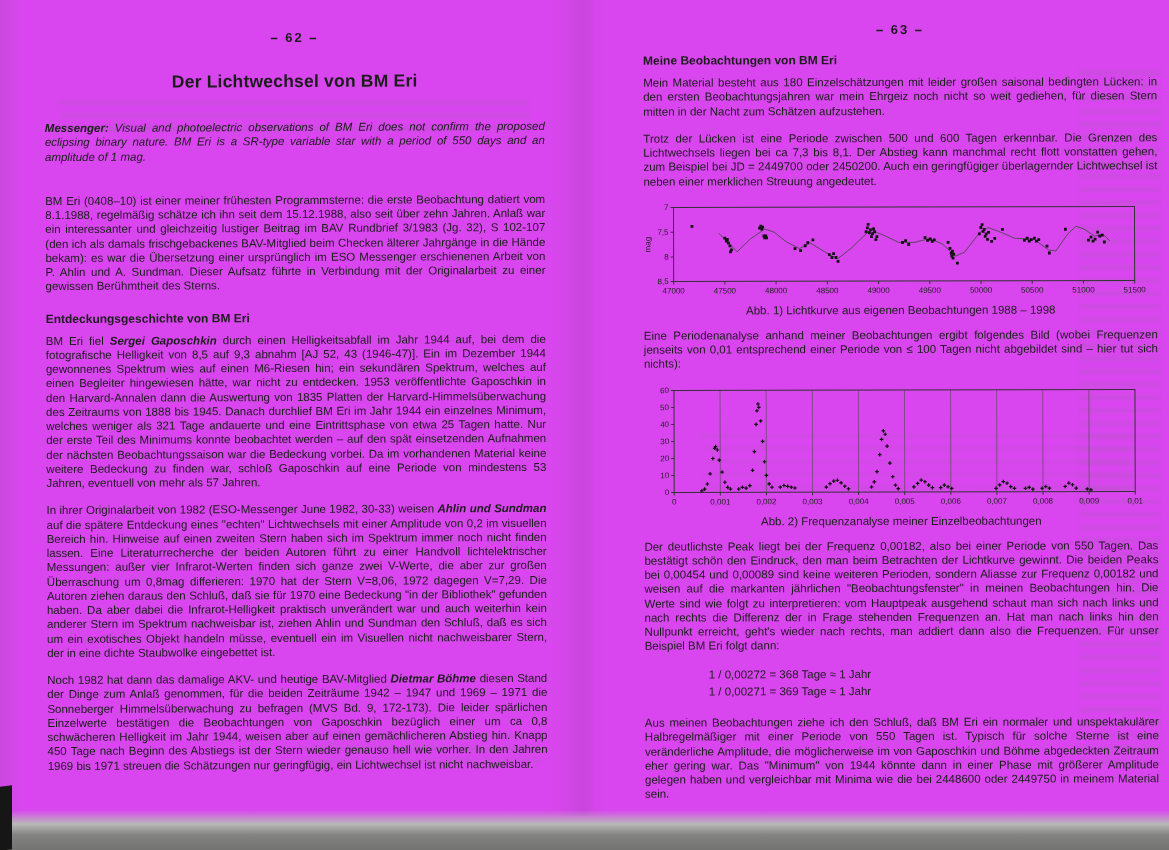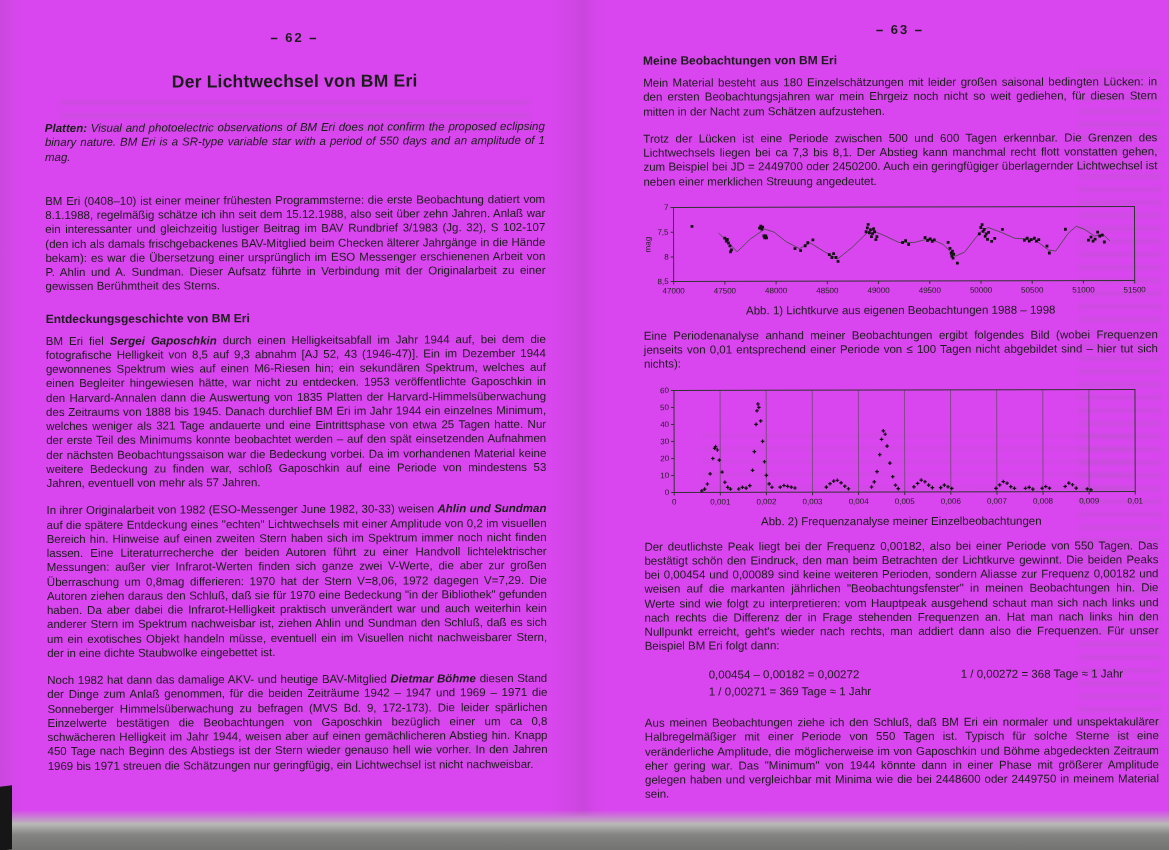--- a/index.html
+++ b/index.html
@@ -40,21 +40,21 @@
 <div class="scan">
 
   <div class="ghost" style="left:60px;top:100px;width:470px;height:38px;"></div>
   <div class="ghost" style="left:300px;top:733px;width:240px;height:30px;"></div>
   <div class="ghost" style="left:1078px;top:70px;width:84px;height:700px;"></div>
   <div class="ghost" style="left:700px;top:433px;width:430px;height:58px;opacity:.55;"></div>
 
   <div class="page page-left">
     <div class="pagenum">– 62 –</div>
     <h1 class="title">Der Lichtwechsel von BM Eri</h1>
-    <p class="para abstract"><span class="bi">Platten:</span><span class="i"> Visual and photoelectric observations of BM Eri does not confirm the proposed eclipsing binary nature. BM Eri is a SR-type variable star with a period of 550 days and an amplitude of 1 mag.</span></p>
+    <p class="para abstract"><span class="bi">Messenger:</span><span class="i"> Visual and photoelectric observations of BM Eri does not confirm the proposed eclipsing binary nature. BM Eri is a SR-type variable star with a period of 550 days and an amplitude of 1 mag.</span></p>
     <p class="para">BM Eri (0408–10) ist einer meiner frühesten Programmsterne: die erste Beobachtung datiert vom 8.1.1988, regelmäßig schätze ich ihn seit dem 15.12.1988, also seit über zehn Jahren. Anlaß war ein interessanter und gleichzeitig lustiger Beitrag im BAV Rundbrief 3/1983 (Jg. 32), S 102-107 (den ich als damals frischgebackenes BAV-Mitglied beim Checken älterer Jahrgänge in die Hände bekam): es war die Übersetzung einer ursprünglich im ESO Messenger erschienenen Arbeit von P. Ahlin und A. Sundman. Dieser Aufsatz führte in Verbindung mit der Originalarbeit zu einer gewissen Berühmtheit des Sterns.</p>
     <h2 class="sect">Entdeckungsgeschichte von BM Eri</h2>
     <p class="para"><span>BM Eri fiel </span><span class="bi">Sergei Gaposchkin</span><span> durch einen Helligkeitsabfall im Jahr 1944 auf, bei dem die fotografische Helligkeit von 8,5 auf 9,3 abnahm [AJ 52, 43 (1946-47)]. Ein im Dezember 1944 gewonnenes Spektrum wies auf einen M6-Riesen hin; ein sekundären Spektrum, welches auf einen Begleiter hingewiesen hätte, war nicht zu entdecken. 1953 veröffentlichte Gaposchkin in den Harvard-Annalen dann die Auswertung von 1835 Platten der Harvard-Himmelsüberwachung des Zeitraums von 1888 bis 1945. Danach durchlief BM Eri im Jahr 1944 ein einzelnes Minimum, welches weniger als 321 Tage andauerte und eine Eintrittsphase von etwa 25 Tagen hatte. Nur der erste Teil des Minimums konnte beobachtet werden – auf den spät einsetzenden Aufnahmen der nächsten Beobachtungssaison war die Bedeckung vorbei. Da im vorhandenen Material keine weitere Bedeckung zu finden war, schloß Gaposchkin auf eine Periode von mindestens 53 Jahren, eventuell von mehr als 57 Jahren.</span></p>
     <p class="para"><span>In ihrer Originalarbeit von 1982 (ESO-Messenger June 1982, 30-33) weisen </span><span class="bi">Ahlin und Sundman</span><span> auf die spätere Entdeckung eines "echten" Lichtwechsels mit einer Amplitude von 0,2 im visuellen Bereich hin. Hinweise auf einen zweiten Stern haben sich im Spektrum immer noch nicht finden lassen. Eine Literaturrecherche der beiden Autoren führt zu einer Handvoll lichtelektrischer Messungen: außer vier Infrarot-Werten finden sich ganze zwei V-Werte, die aber zur großen Überraschung um 0,8mag differieren: 1970 hat der Stern V=8,06, 1972 dagegen V=7,29. Die Autoren ziehen daraus den Schluß, daß sie für 1970 eine Bedeckung "in der Bibliothek" gefunden haben. Da aber dabei die Infrarot-Helligkeit praktisch unverändert war und auch weiterhin kein anderer Stern im Spektrum nachweisbar ist, ziehen Ahlin und Sundman den Schluß, daß es sich um ein exotisches Objekt handeln müsse, eventuell ein im Visuellen nicht nachweisbarer Stern, der in eine dichte Staubwolke eingebettet ist.</span></p>
     <p class="para"><span>Noch 1982 hat dann das damalige AKV- und heutige BAV-Mitglied </span><span class="bi">Dietmar Böhme</span><span> diesen Stand der Dinge zum Anlaß genommen, für die beiden Zeiträume 1942 – 1947 und 1969 – 1971 die Sonneberger Himmelsüberwachung zu befragen (MVS Bd. 9, 172-173). Die leider spärlichen Einzelwerte bestätigen die Beobachtungen von Gaposchkin bezüglich einer um ca 0,8 schwächeren Helligkeit im Jahr 1944, weisen aber auf einen gemächlicheren Abstieg hin. Knapp 450 Tage nach Beginn des Abstiegs ist der Stern wieder genauso hell wie vorher. In den Jahren 1969 bis 1971 streuen die Schätzungen nur geringfügig, ein Lichtwechsel ist nicht nachweisbar.</span></p>
   </div>
 
   <div class="page page-right">
     <div class="pagenum">– 63 –</div>
     <h2 class="sect">Meine Beobachtungen von BM Eri</h2>
@@ -394,21 +394,20 @@
             <line x1="444.94399999999996" y1="106.3" x2="448.544" y2="106.3" stroke="#111" stroke-width="1.2"></line>
             <line x1="446.74399999999997" y1="104.5" x2="446.74399999999997" y2="108.1" stroke="#111" stroke-width="1.2"></line>
           </svg></div>
       <div class="caption">Abb. 2) Frequenzanalyse meiner Einzelbeobachtungen</div>
     </div>
 
     <p class="para">Der deutlichste Peak liegt bei der Frequenz 0,00182, also bei einer Periode von 550 Tagen. Das bestätigt schön den Eindruck, den man beim Betrachten der Lichtkurve gewinnt. Die beiden Peaks bei 0,00454 und 0,00089 sind keine weiteren Perioden, sondern Aliasse zur Frequenz 0,00182 und weisen auf die markanten jährlichen "Beobachtungsfenster" in meinen Beobachtungen hin. Die Werte sind wie folgt zu interpretieren: vom Hauptpeak ausgehend schaut man sich nach links und nach rechts die Differenz der in Frage stehenden Frequenzen an. Hat man nach links hin den Nullpunkt erreicht, geht's wieder nach rechts, man addiert dann also die Frequenzen. Für unser Beispiel BM Eri folgt dann:</p>
 
     <div class="formulas">
       <div class="formula-row">
-        <span class="formula-left">0,00454  –  0,00182  =  0,00272</span>
         <span>1 / 0,00272  =  368 Tage  ≈  1 Jahr</span>
       </div>
       <div class="formula-row">
         <span>1 / 0,00271  =  369 Tage  ≈  1 Jahr</span>
       </div>
     </div>
 
     <p class="para">Aus meinen Beobachtungen ziehe ich den Schluß, daß BM Eri ein normaler und unspektakulärer Halbregelmäßiger mit einer Periode von 550 Tagen ist. Typisch für solche Sterne ist eine veränderliche Amplitude, die möglicherweise im von Gaposchkin und Böhme abgedeckten Zeitraum eher gering war. Das "Minimum" von 1944 könnte dann in einer Phase mit größerer Amplitude gelegen haben und vergleichbar mit Minima wie die bei 2448600 oder 2449750 in meinem Material sein.</p>
   </div>
 

